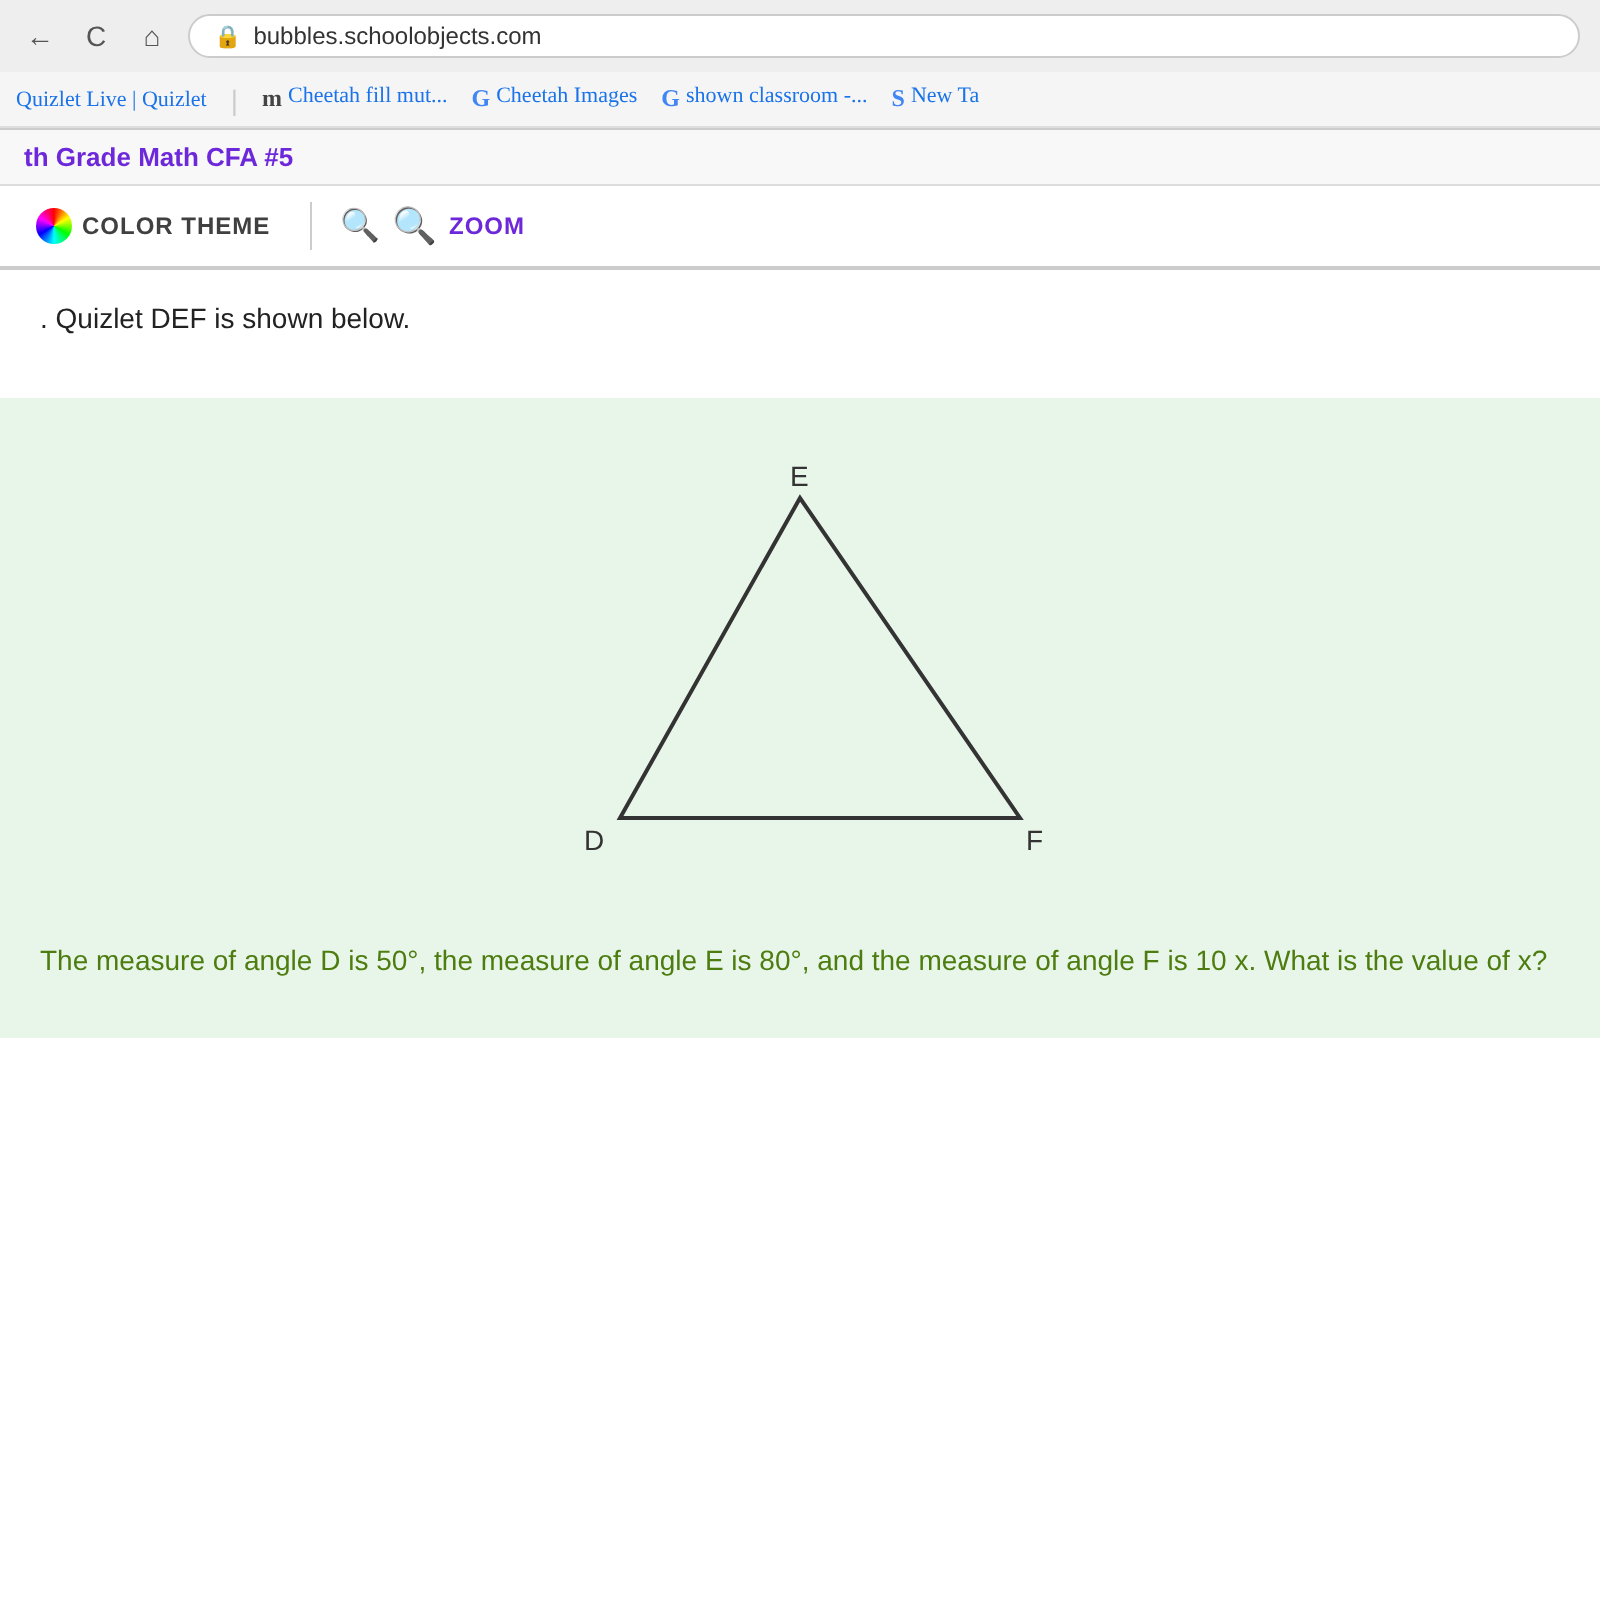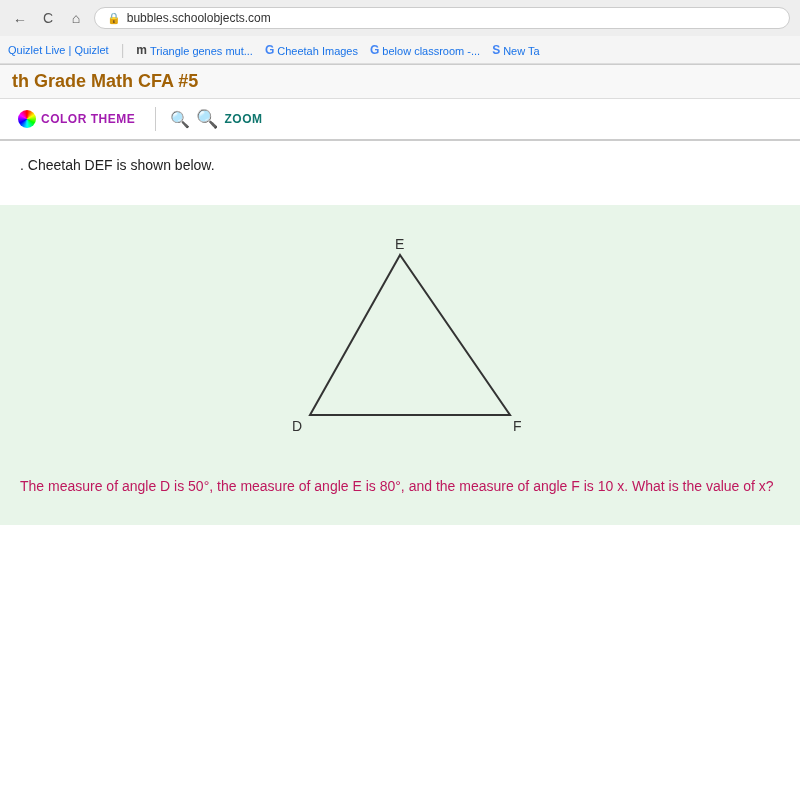--- a/index.html
+++ b/index.html
@@ -65,42 +65,43 @@
       height: 28px;
       overflow: hidden;
     }
 
     .bookmark-item {
       font-size: 11px;
       color: #1a73e8;
       white-space: nowrap;
       cursor: pointer;
       display: flex;
-      align-items: flex-end;
+      align-items: flex-start;
       gap: 3px;
+      font-family: Liberation Serif, serif;
     }
 
     .bookmark-separator {
       color: #ccc;
       font-size: 14px;
     }
 
     
     .page-content {
       background: white;
       height: calc(800px - 64px);
       overflow: hidden;
     }
 
     .page-header {
       background: #f8f8f8;
       border-bottom: 1px solid #ddd;
       padding: 6px 12px;
-      font-size: 18px;
-      color: #a16207;
+      font-size: 13px;
+      color: #6d28d9;
       font-weight: bold;
     }
 
     .toolbar-row {
       display: flex;
       align-items: center;
       padding: 6px 12px;
       border-bottom: 2px solid #ccc;
       background: white;
       gap: 8px;
@@ -119,21 +120,21 @@
       width: 18px;
       height: 18px;
       border-radius: 50%;
       background: conic-gradient(red, yellow, lime, cyan, blue, magenta, red);
       display: inline-block;
     }
 
     .toolbar-label {
       font-size: 12px;
       font-weight: bold;
-      color: #a21caf;
+      color: #404040;
       letter-spacing: 0.5px;
     }
 
     .toolbar-divider {
       width: 1px;
       height: 24px;
       background: #ccc;
       margin: 0 6px;
     }
 
@@ -145,21 +146,21 @@
 
     .zoom-icon {
       font-size: 16px;
       cursor: pointer;
       color: #333;
     }
 
     .zoom-label {
       font-size: 12px;
       font-weight: bold;
-      color: #0f766e;
+      color: #6d28d9;
       letter-spacing: 0.5px;
     }
 
     
     .question-area {
       background: #e8f5e9;
       padding: 20px 20px;
       min-height: 200px;
     }
 
@@ -170,21 +171,21 @@
     }
 
     .triangle-container {
       display: flex;
       justify-content: center;
       margin: 10px 0 20px 0;
     }
 
     .answer-text {
       font-size: 14px;
-      color: #be185d;
+      color: #4d7c0f;
       line-height: 1.6;
       margin-bottom: 8px;
     }
 
     .white-bg-section {
       background: white;
       padding: 16px 20px;
     }
   </style>
 </head>
@@ -202,29 +203,29 @@
     </div>
   </div>
 
   <div class="bookmarks-bar">
     <span class="bookmark-item">
       <span>Quizlet Live | Quizlet</span>
     </span>
     <span class="bookmark-separator">|</span>
     <span class="bookmark-item">
       <span style="color:#444; font-weight:bold; font-size:12px;">m</span>
-      <span>Triangle genes mut...</span>
+      <span>Cheetah fill mut...</span>
     </span>
     <span class="bookmark-item">
       <span style="color:#4285F4; font-weight:bold; font-size:12px;">G</span>
       <span>Cheetah Images</span>
     </span>
     <span class="bookmark-item">
       <span style="color:#4285F4; font-weight:bold; font-size:12px;">G</span>
-      <span>below classroom -...</span>
+      <span>shown classroom -...</span>
     </span>
     <span class="bookmark-item">
       <span style="color:#4285F4; font-weight:bold; font-size:12px;">S</span>
       <span>New Ta</span>
     </span>
   </div>
 </div>
 
 <div class="page-content">
 
@@ -239,21 +240,21 @@
     </div>
     <div class="toolbar-divider"></div>
     <div class="zoom-area">
       <span class="zoom-icon">🔍</span>
       <span class="zoom-icon" style="font-size:18px;">🔍</span>
       <span class="zoom-label">ZOOM</span>
     </div>
   </div>
 
   <div class="white-bg-section">
-    <p class="question-text">. Cheetah DEF is shown below.</p>
+    <p class="question-text">. Quizlet DEF is shown below.</p>
   </div>
 
   <div class="question-area">
     <div class="triangle-container">
       <svg width="300" height="220">
 
         <polygon points="150,20 60,180 260,180" fill="none" stroke="#333" stroke-width="2"></polygon>
 
         <text x="145" y="14" font-size="14" font-family="Arial" fill="#333">E</text>
         <text x="42" y="196" font-size="14" font-family="Arial" fill="#333">D</text>

